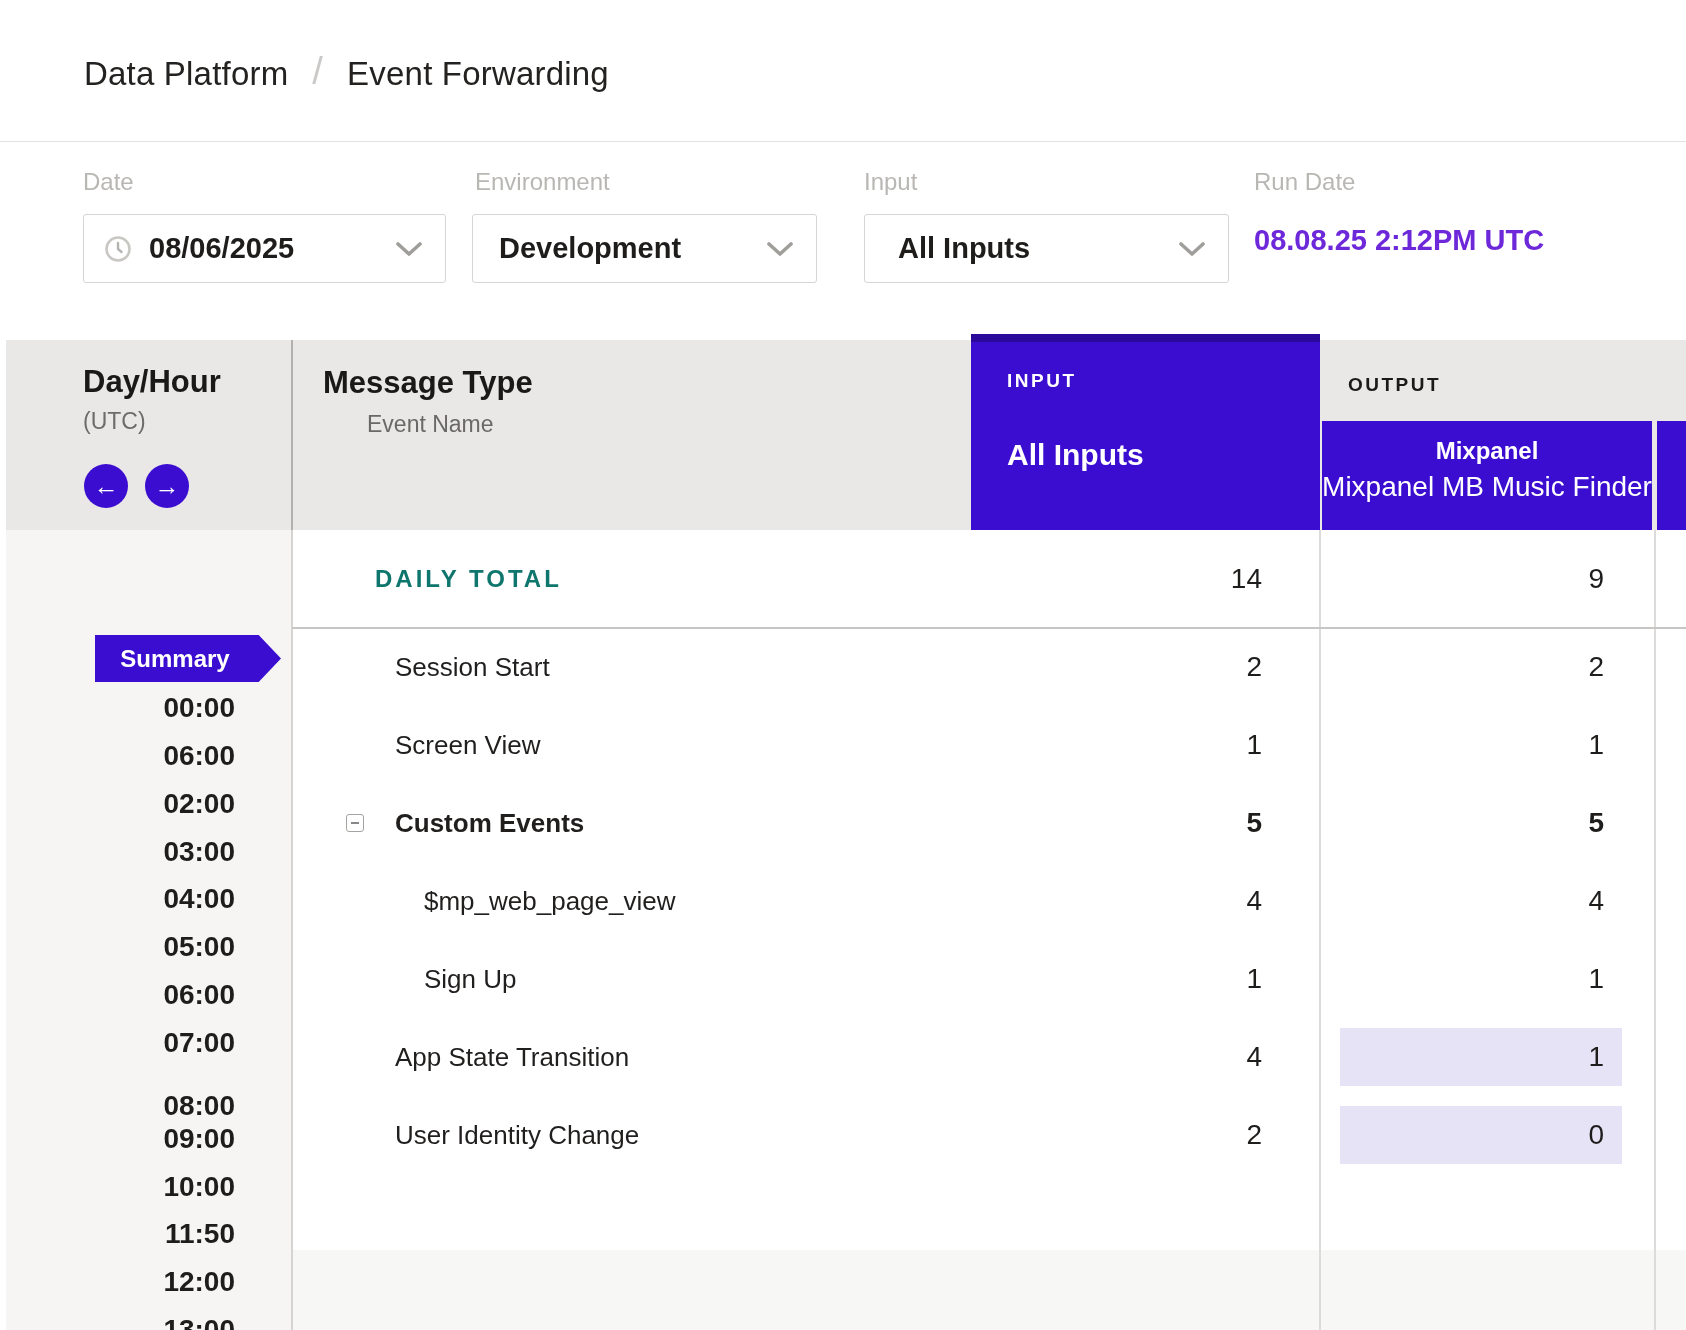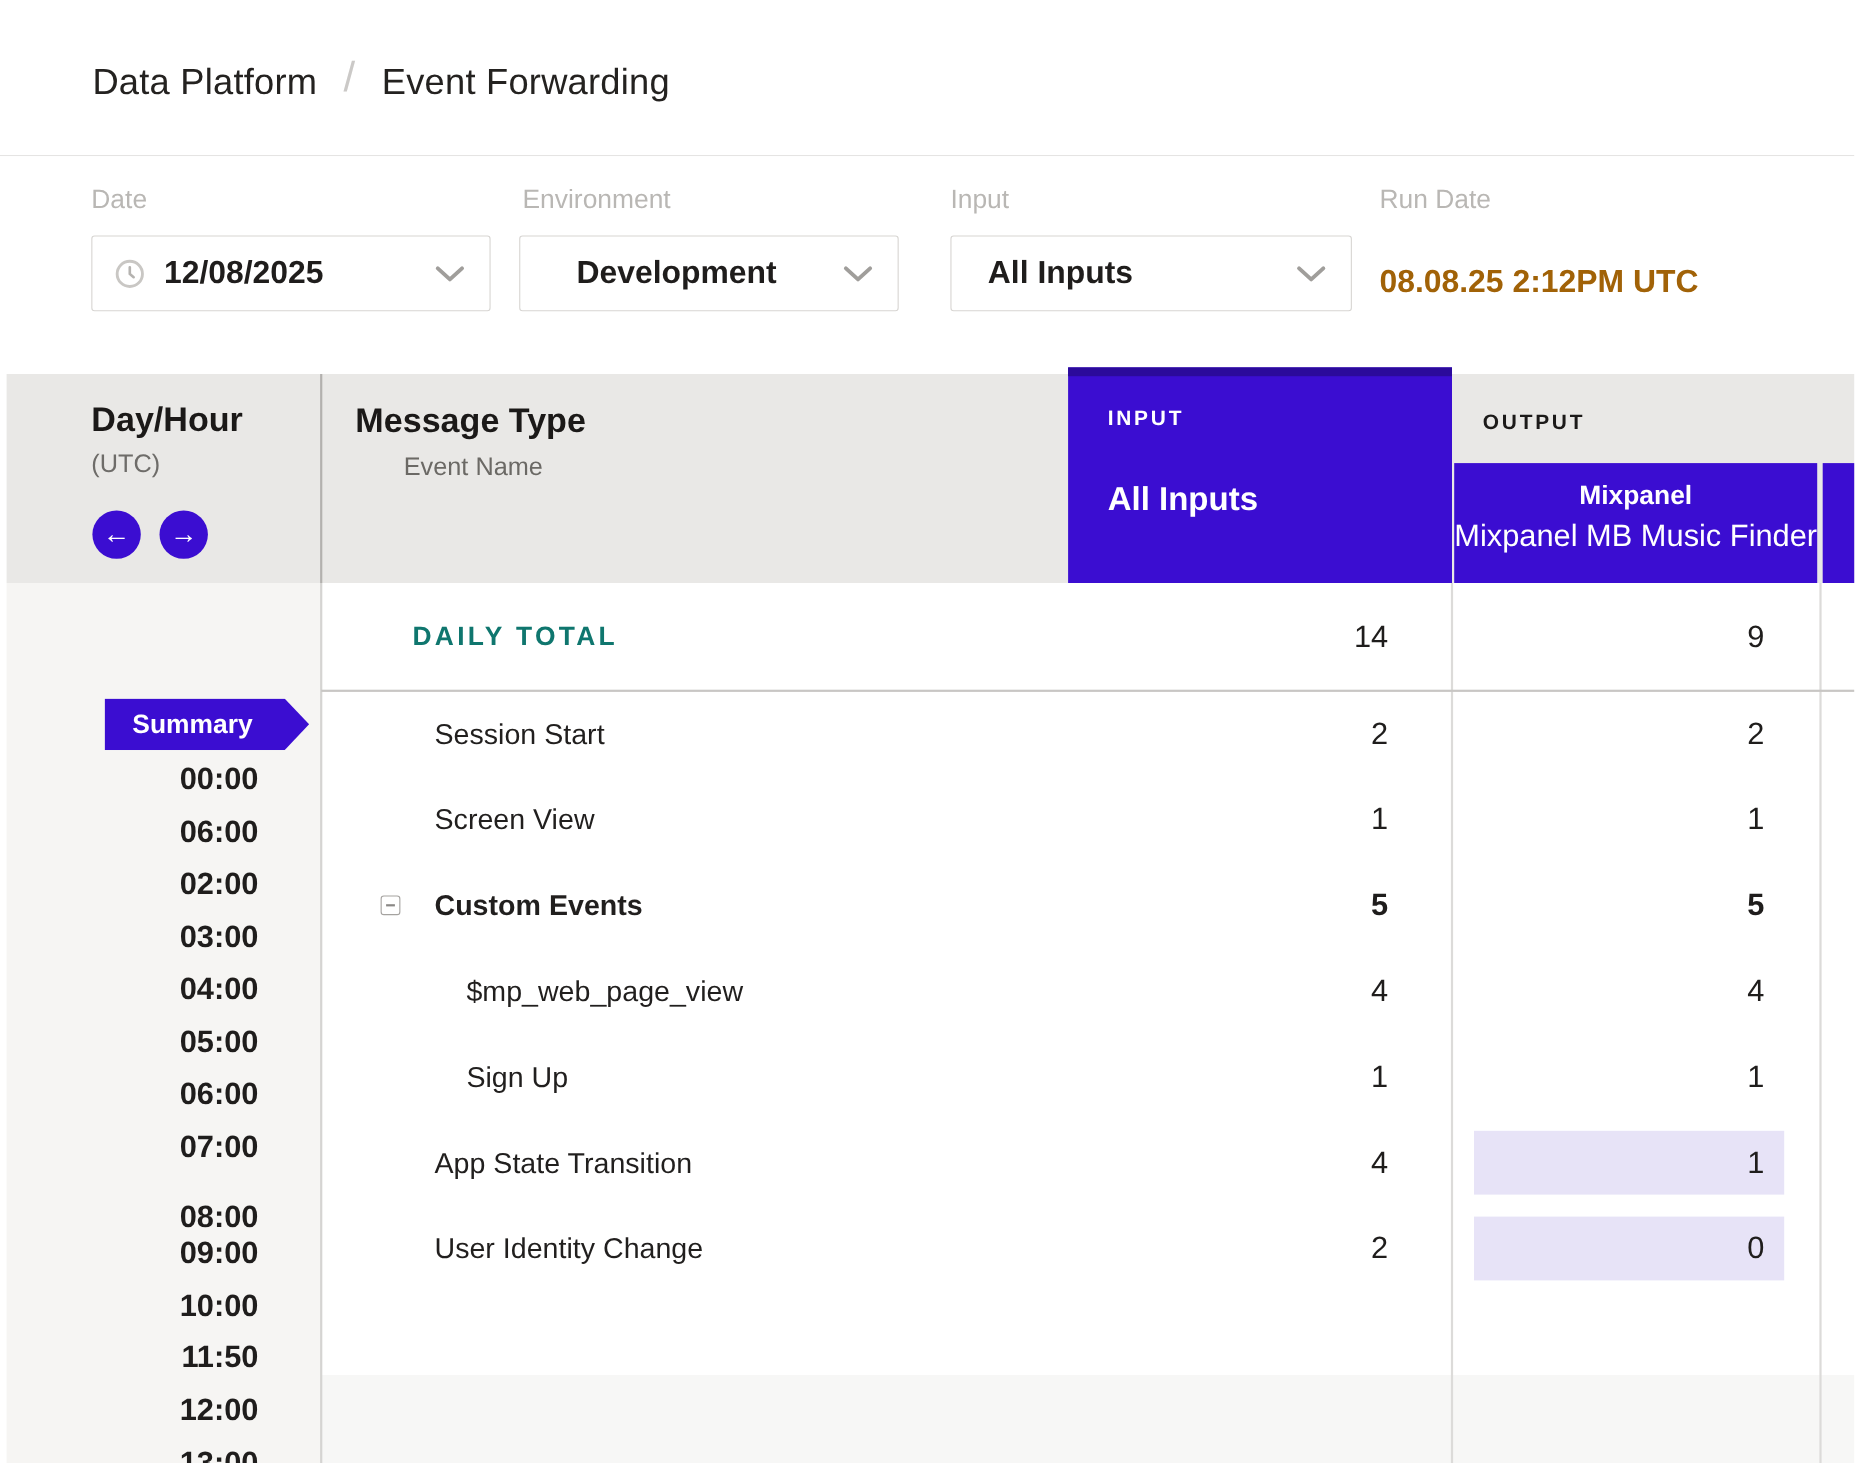--- a/index.html
+++ b/index.html
@@ -20,21 +20,21 @@
   .crumbbar .crumbs{position:absolute;left:84px;top:52px;font-size:33px;letter-spacing:.2px;display:flex;align-items:center;gap:24px;}
   .crumb{color:#242220;}
   .crumb-sep{color:#cbc9c7;font-size:38px;font-weight:300;transform:translateY(-2px);}
 
   
   .filters{position:absolute;left:0;top:142px;width:1686px;height:198px;background:#fff;}
   .f-label{position:absolute;top:26px;font-size:24px;color:var(--label-gray);}
   .f-box{position:absolute;top:72px;height:69px;background:#fff;border:1px solid #d7d5d2;border-radius:3px;display:flex;align-items:center;cursor:pointer;}
   .f-value{font-size:29px;font-weight:bold;color:#1f1d1c;}
   .f-chevron{position:absolute;right:22px;top:50%;transform:translateY(-50%);}
-  .rundate-value{position:absolute;left:1254px;top:98px;font-size:29px;font-weight:bold;color:#a16207;}
+  .rundate-value{position:absolute;left:1254px;top:82px;font-size:29px;font-weight:bold;color:#6d28d9;}
 
   
   .grid-header{position:absolute;left:6px;top:340px;width:1680px;height:190px;background:#e9e8e6;}
   .dayhour-title{position:absolute;left:77px;top:24px;font-size:31px;font-weight:bold;color:#1b1918;}
   .dayhour-sub{position:absolute;left:77px;top:68px;font-size:23px;color:var(--mid-gray);}
   .nav-btn{position:absolute;top:124px;width:44px;height:44px;border-radius:50%;background:var(--accent);border:none;color:#fff;font-size:25px;line-height:44px;text-align:center;cursor:pointer;padding:0;}
   .nav-prev{left:78px;}
   .nav-next{left:139px;}
   .msgtype-title{position:absolute;left:317px;top:25px;font-size:31px;font-weight:bold;color:#1b1918;}
   .msgtype-sub{position:absolute;left:361px;top:71px;font-size:23px;color:#6b6965;}
@@ -105,30 +105,30 @@
     <span class="f-label" style="left:864px">Input</span>
     <span class="f-label" style="left:1254px">Run Date</span>
 
     <div class="f-box" style="left:83px;width:363px">
       <span style="margin-left:20px">
         <svg class="icon" width="28" height="28" viewBox="0 0 28 28">
           <circle cx="14" cy="14" r="11.5" fill="none" stroke="#c9c7c4" stroke-width="2.6"></circle>
           <path d="M14 8 L14 14 L17.5 17" fill="none" stroke="#b5b3b0" stroke-width="2.4" stroke-linecap="round"></path>
         </svg>
       </span>
-      <span class="f-value" style="margin-left:17px">12/08/2025</span>
+      <span class="f-value" style="margin-left:17px">08/06/2025</span>
       <span class="f-chevron">
         <svg class="icon" width="28" height="18" viewBox="0 0 28 18">
           <polyline points="3,4 14,14 25,4" fill="none" stroke="#a09e9b" stroke-width="3.6" stroke-linecap="round" stroke-linejoin="round"></polyline>
         </svg>
       </span>
     </div>
 
     <div class="f-box" style="left:472px;width:345px">
-      <span class="f-value" style="margin-left:51px">Development</span>
+      <span class="f-value" style="margin-left:26px">Development</span>
       <span class="f-chevron">
         <svg class="icon" width="28" height="18" viewBox="0 0 28 18">
           <polyline points="3,4 14,14 25,4" fill="none" stroke="#a09e9b" stroke-width="3.6" stroke-linecap="round" stroke-linejoin="round"></polyline>
         </svg>
       </span>
     </div>
 
     <div class="f-box" style="left:864px;width:365px">
       <span class="f-value" style="margin-left:33px">All Inputs</span>
       <span class="f-chevron">

